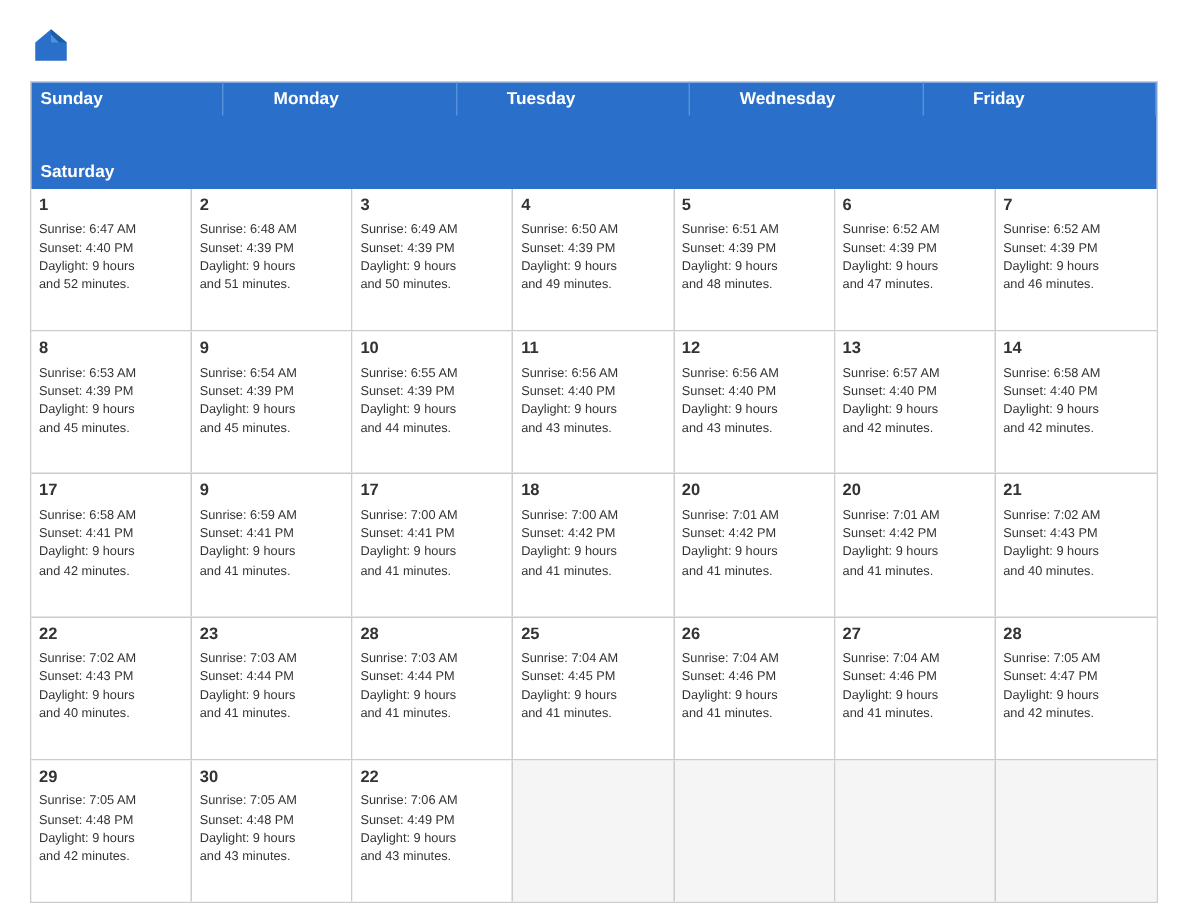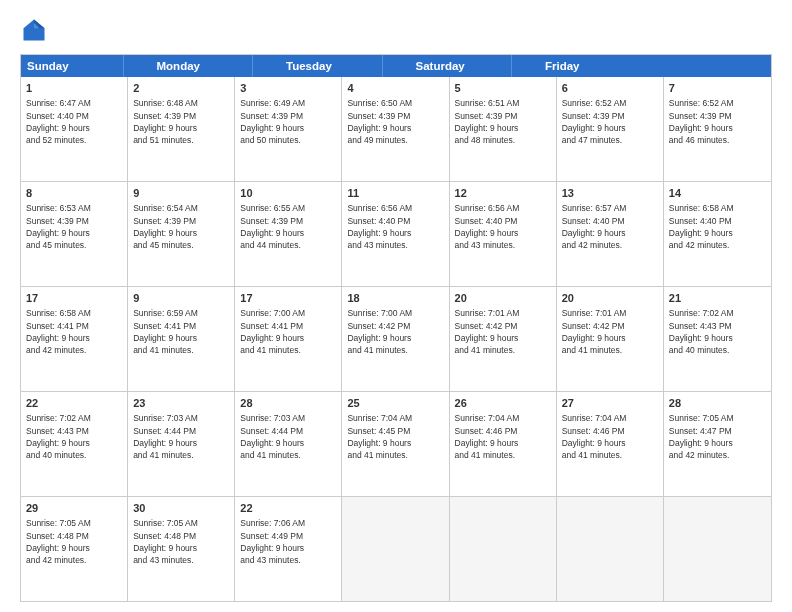--- a/index.html
+++ b/index.html
@@ -56,21 +56,21 @@
       margin-top: 2px;
     }
     .calendar {
       flex: 1;
       display: flex;
       flex-direction: column;
       border: 1px solid #ccc;
     }
     .cal-header {
       display: grid;
-      grid-template-columns: repeat(6, 1fr);
+      grid-template-columns: repeat(5, 1fr);
       background: #2a6fc9;
       gap: 27px;
     }
     .cal-header-cell {
       color: #fff;
       font-size: 11.5px;
       font-weight: bold;
       padding: 5px 6px;
       text-align: left;
       border-right: 1px solid #5590d9;
@@ -131,22 +131,23 @@
       <div class="main-title"></div>
       <div class="subtitle"></div>
     </div>
   </div>
 
   <div class="calendar">
     <div class="cal-header" id="cal-header">
         <div class="cal-header-cell">Sunday</div>
         <div class="cal-header-cell">Monday</div>
         <div class="cal-header-cell">Tuesday</div>
+        <div class="cal-header-cell">Wednesday</div>
+        <div class="cal-header-cell">Friday</div>
         <div class="cal-header-cell">Saturday</div>
-        <div class="cal-header-cell">Friday</div>
       </div>
     <div class="cal-body" id="cal-body">
         <div class="cal-row">
           <div class="cal-cell">
             <span class="day-num">1</span>
             <div class="cell-text">Sunrise: 6:47 AM<br>Sunset: 4:40 PM<br>Daylight: 9 hours<br>and 52 minutes.</div>
           </div>
           <div class="cal-cell">
             <span class="day-num">2</span>
             <div class="cell-text">Sunrise: 6:48 AM<br>Sunset: 4:39 PM<br>Daylight: 9 hours<br>and 51 minutes.</div>

